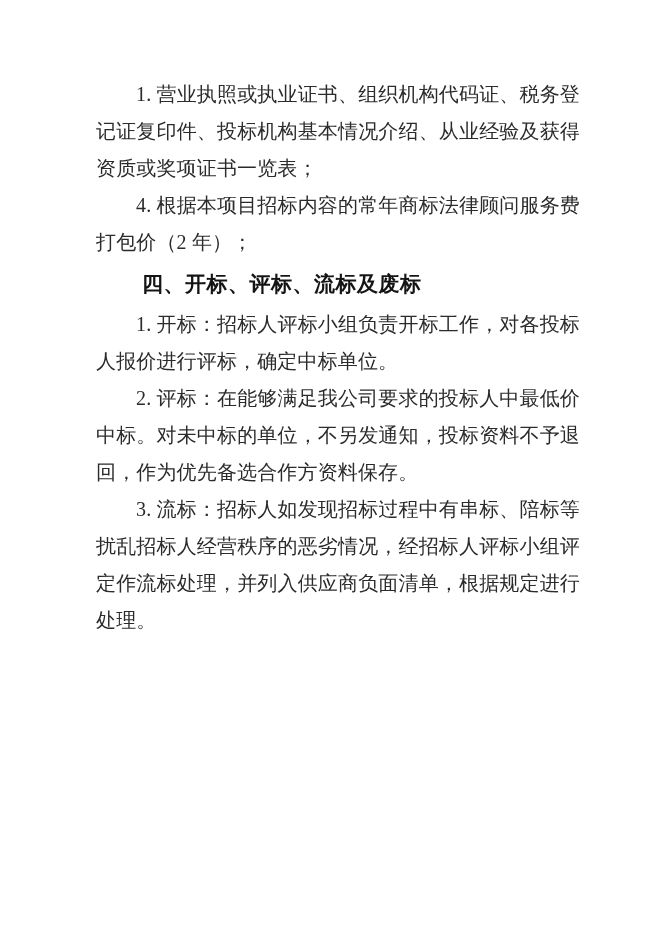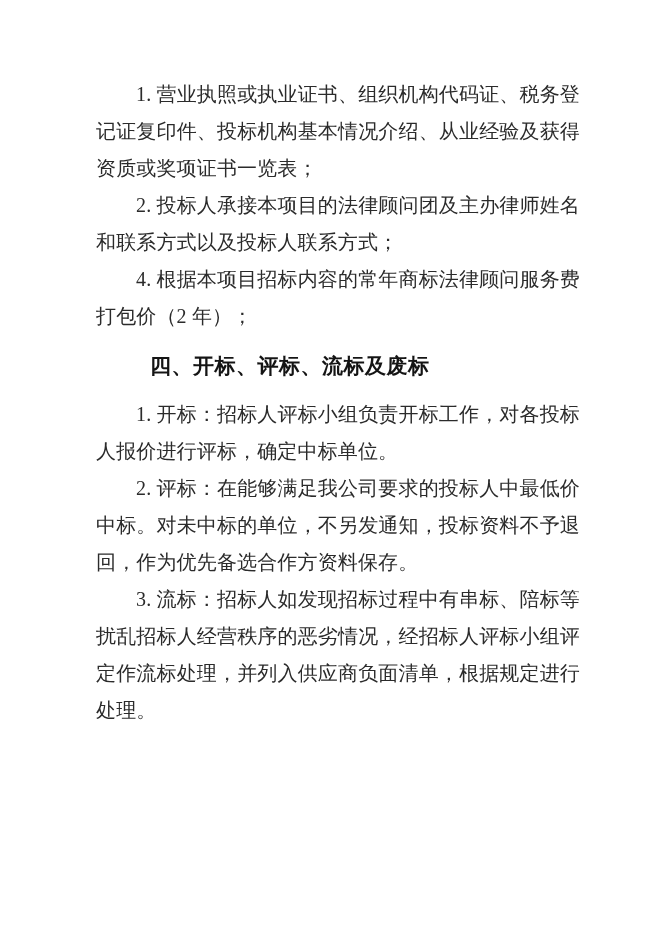--- a/index.html
+++ b/index.html
@@ -21,34 +21,33 @@
     font-family: "Liberation Serif", "DejaVu Serif", serif;
     font-size: 20px;
     line-height: 37px;
     letter-spacing: 0.15px;
     color: #2b2b2b;
     text-align: justify;
     text-indent: 2em;
     word-break: break-all;
   }
   .heading {
-    margin: 12px;
+    margin: 4px;
     font-family: "Liberation Sans", "DejaVu Sans", sans-serif;
     font-weight: bold;
     font-size: 21px;
     line-height: 37px;
     color: #141414;
     text-indent: 2em;
     letter-spacing: 0.5px;
   }
 </style>
 </head>
 <body>
 
 <div class="page">
   <p class="para">1. 营业执照或执业证书、组织机构代码证、税务登记证复印件、投标机构基本情况介绍、从业经验及获得资质或奖项证书一览表；</p>
-  <p class="para">2. 投标人承接本项目的法律顾问团及主办律师姓名和联系方式以及投标人联系方式；</p>
   <p class="para">4. 根据本项目招标内容的常年商标法律顾问服务费打包价（2 年）；</p>
   <h2 class="heading">四、开标、评标、流标及废标</h2>
   <p class="para">1. 开标：招标人评标小组负责开标工作，对各投标人报价进行评标，确定中标单位。</p>
   <p class="para">2. 评标：在能够满足我公司要求的投标人中最低价中标。对未中标的单位，不另发通知，投标资料不予退回，作为优先备选合作方资料保存。</p>
   <p class="para">3. 流标：招标人如发现招标过程中有串标、陪标等扰乱招标人经营秩序的恶劣情况，经招标人评标小组评定作流标处理，并列入供应商负面清单，根据规定进行处理。</p>
 </div>
 
 </body></html>

